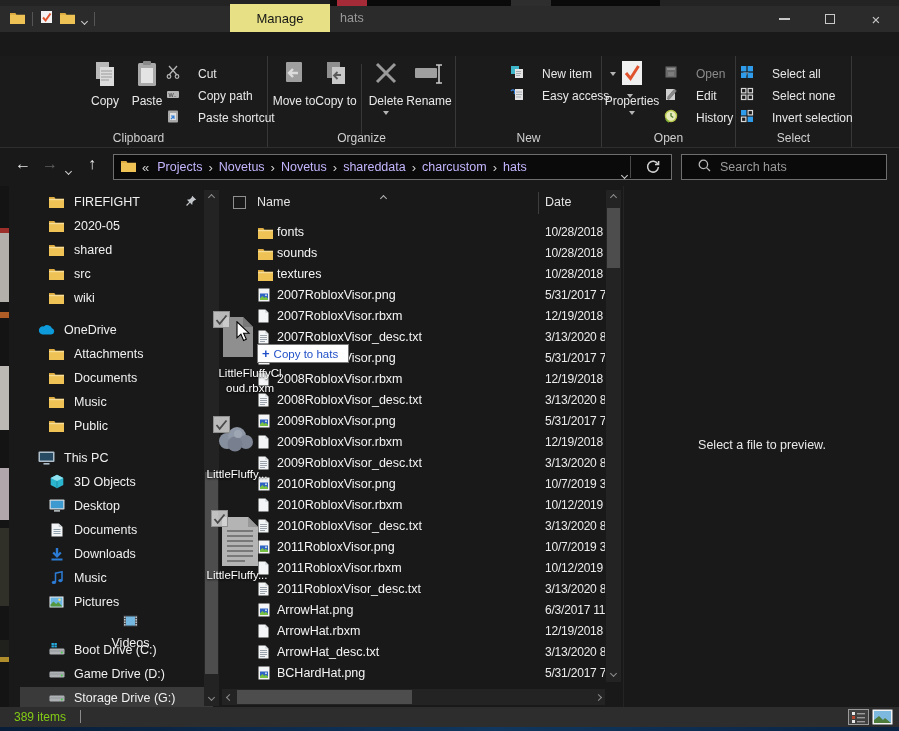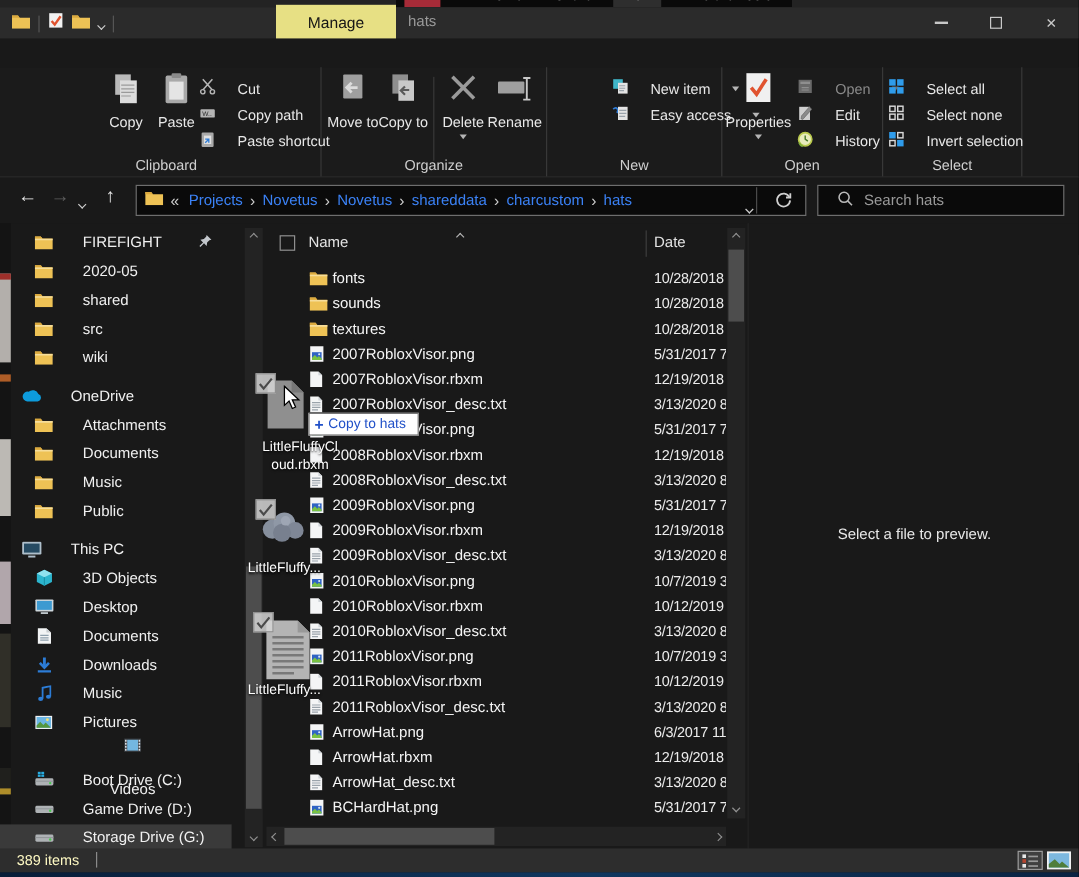--- a/index.html
+++ b/index.html
@@ -51,34 +51,34 @@
   .rlabel-s { font-size:12px; color:#e8e8e8; white-space:nowrap; }
   .rlabel-s.dis { color:#8a8a8a; }
   .caret-dn { display:inline-block; width:0; height:0; border-left:3.5px solid transparent; border-right:3.5px solid transparent; border-top:4px solid #b5b5b5; }
   .vdiv { position:absolute; top:8px; width:1px; height:70px; background:#383838; }
 
   
   #navrow { position:absolute; left:0; top:148px; width:899px; height:38px; background:#191919; }
   .navarrow { position:absolute; top:7px; font-size:16px; color:#e8e8e8; }
   .navarrow.dis { color:#5f5f5f; }
   #addressbox { position:absolute; left:113px; top:6px; width:559px; height:26px; background:#0a0a0a; border:1px solid #6e6e6e; display:flex; align-items:center; }
-  .crumb { font-size:12.5px; color:#3b82f6; padding:0 6px; white-space:nowrap; }
+  .crumb { font-size:12.5px; color:#c4b5fd; padding:0 6px; white-space:nowrap; }
   .crumb-sep { font-size:13px; color:#cfcfcf; }
   #addr-caret { position:absolute; right:44px; top:9px; }
   #addr-div { position:absolute; right:40px; top:1px; width:1px; height:22px; background:#4a4a4a; }
   #refresh-btn { position:absolute; right:10px; top:4px; }
   #searchbox { position:absolute; left:681px; top:6px; width:206px; height:26px; background:#0a0a0a; border:1px solid #6e6e6e; display:flex; align-items:center; gap:9px; padding-left:16px; }
   #searchbox span { font-size:12.5px; color:#9a9a9a; }
 
   
   #main { position:absolute; left:0; top:186px; width:899px; height:521px; background:#191919; }
   #edge { position:absolute; left:0; top:0; width:9px; height:521px; background:#141414; }
   #edge div { position:absolute; left:0; width:9px; opacity:.85; }
 
-  .side-item { position:absolute; left:0; width:193px; height:21px; display:flex; align-items:center; gap:24px; color:#f0f0f0; font-size:12.5px; }
+  .side-item { position:absolute; left:20px; width:193px; height:21px; display:flex; align-items:center; gap:9px; color:#f0f0f0; font-size:12.5px; }
   .side-item.ind0 { padding-left:18px; }
   .side-item.ind1 { padding-left:28px; }
   .side-item.hl { background:#3a3a3a; }
   .side-item .pin { position:absolute; right:16px; top:4px; }
   .sic { display:flex; width:17px; justify-content:center; }
 
   .sbar { position:absolute; background:#232323; }
   .sb-thumb { position:absolute; background:#4d4d4d; }
   .sb-arrow { position:absolute; display:flex; align-items:center; justify-content:center; }
   .sb-arrow .chev { border-color:#8f8f8f; }
@@ -93,21 +93,21 @@
   .frow { position:absolute; left:222px; width:383px; height:21px; }
   .fic { position:absolute; left:36px; top:3px; }
   .fname { position:absolute; left:55px; top:3px; font-size:12.5px; color:#f5f5f5; white-space:nowrap; }
   .fdate { position:absolute; left:323px; top:3px; width:60px; font-size:12px; letter-spacing:-.2px; color:#ececec; white-space:nowrap; overflow:hidden; }
 
   #preview-pane { position:absolute; left:625px; top:0; width:274px; height:521px; }
   #preview-msg { position:absolute; left:0; top:252px; width:100%; text-align:center; font-size:12.5px; color:#e8e8e8; }
   #pane-div { position:absolute; left:623px; top:0; width:1px; height:521px; background:#242424; }
 
   
-  #statusbar { position:absolute; left:0; top:707px; width:899px; height:20px; background:#2d2d2d; color:#fef9c3; font-size:12px; }
+  #statusbar { position:absolute; left:0; top:707px; width:899px; height:20px; background:#2d2d2d; color:#84cc16; font-size:12px; }
   #status-count { position:absolute; left:14px; top:3px; }
   #status-div { position:absolute; left:80px; top:3px; width:1px; height:13px; background:#8a8a8a; }
   .viewbtn { position:absolute; top:2px; width:21px; height:16px; }
   #view-details { right:30px; border:1px solid #9a9a9a; background:#404040; }
   #view-thumbs { right:6px; }
   #bottomstrip { position:absolute; left:0; top:727px; width:899px; height:4px; background:linear-gradient(90deg,#081d38,#10375f 55%,#0a2342); }
 
   
   .ghost { position:absolute; opacity:.82; }
   .gcheck { position:absolute; width:17px; height:17px; background:rgba(214,214,214,.85); border:1px solid #8f8f8f; }

